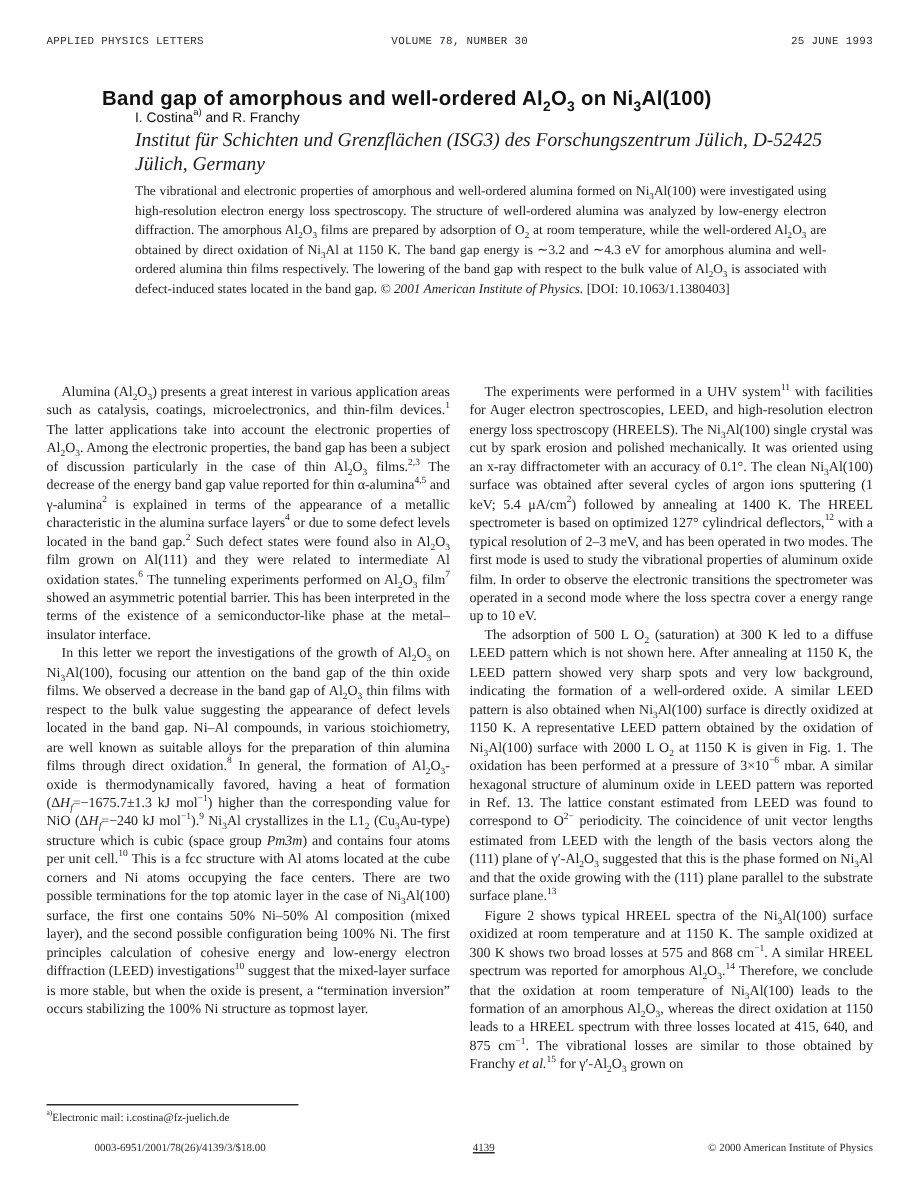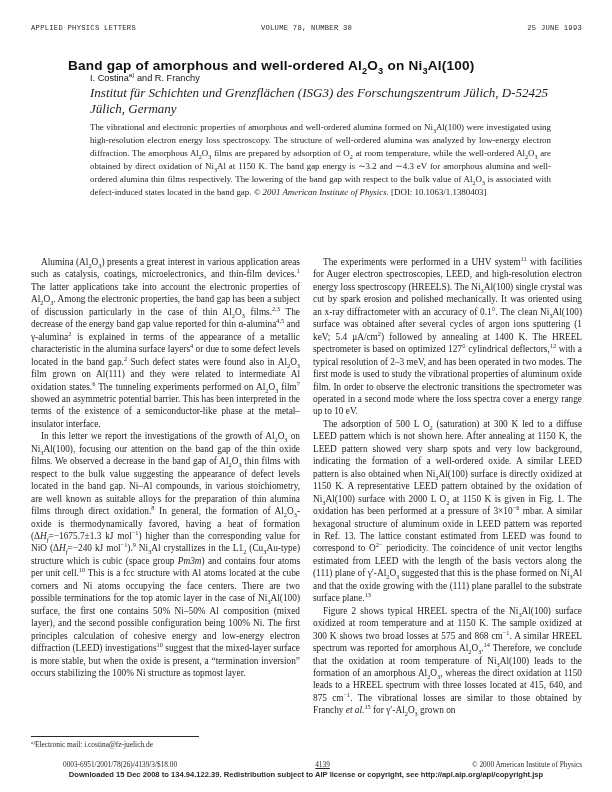--- a/index.html
+++ b/index.html
@@ -146,15 +146,14 @@
     <div class="footnote-rule"></div>
     <div class="footnote-text"><sup>a)</sup>Electronic mail: i.costina@fz-juelich.de</div>
   </div>
 
   <div class="footer-row">
     <span>0003-6951/2001/78(26)/4139/3/$18.00</span>
     <span class="mid">4139</span>
     <span class="right">© 2000 American Institute of Physics</span>
   </div>
 
-  <div class="download-line">Downloaded 15 Dec 2008 to 134.94.122.39. Redistribution subject to AIP license or copyright, see http://apl.aip.org/apl/copyright.jsp</div>
 
 </div>
 
 </body></html>

